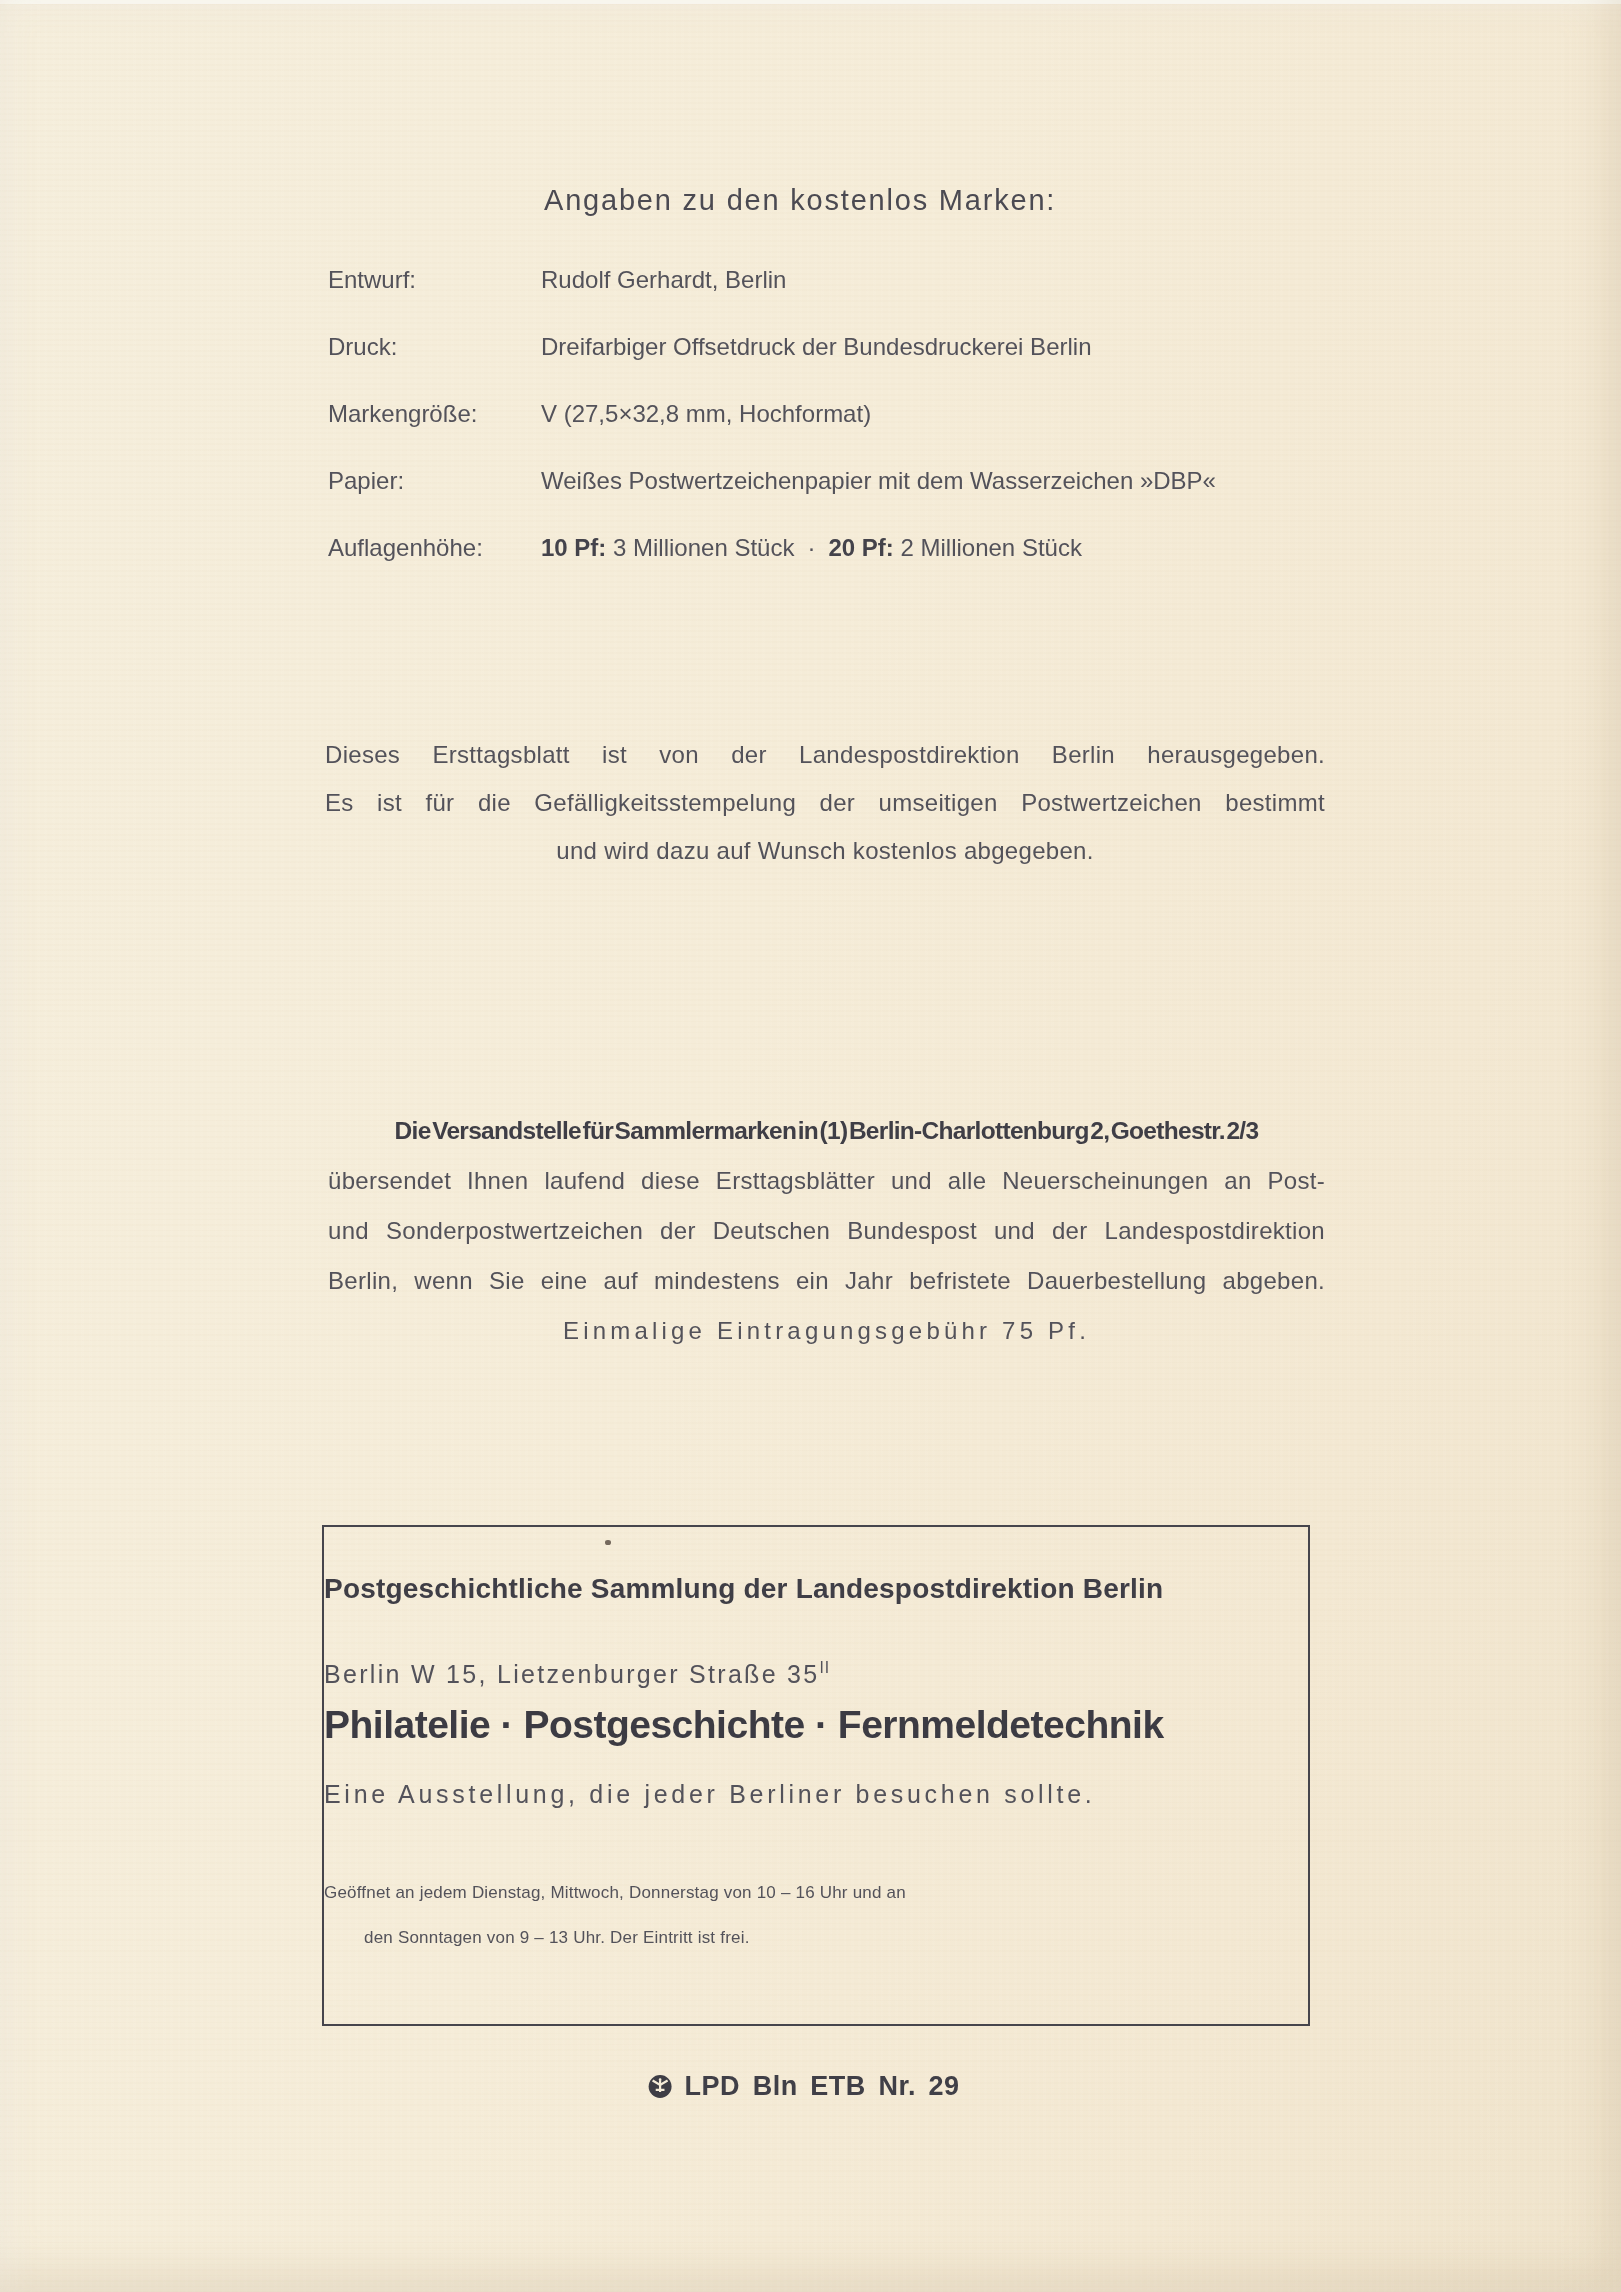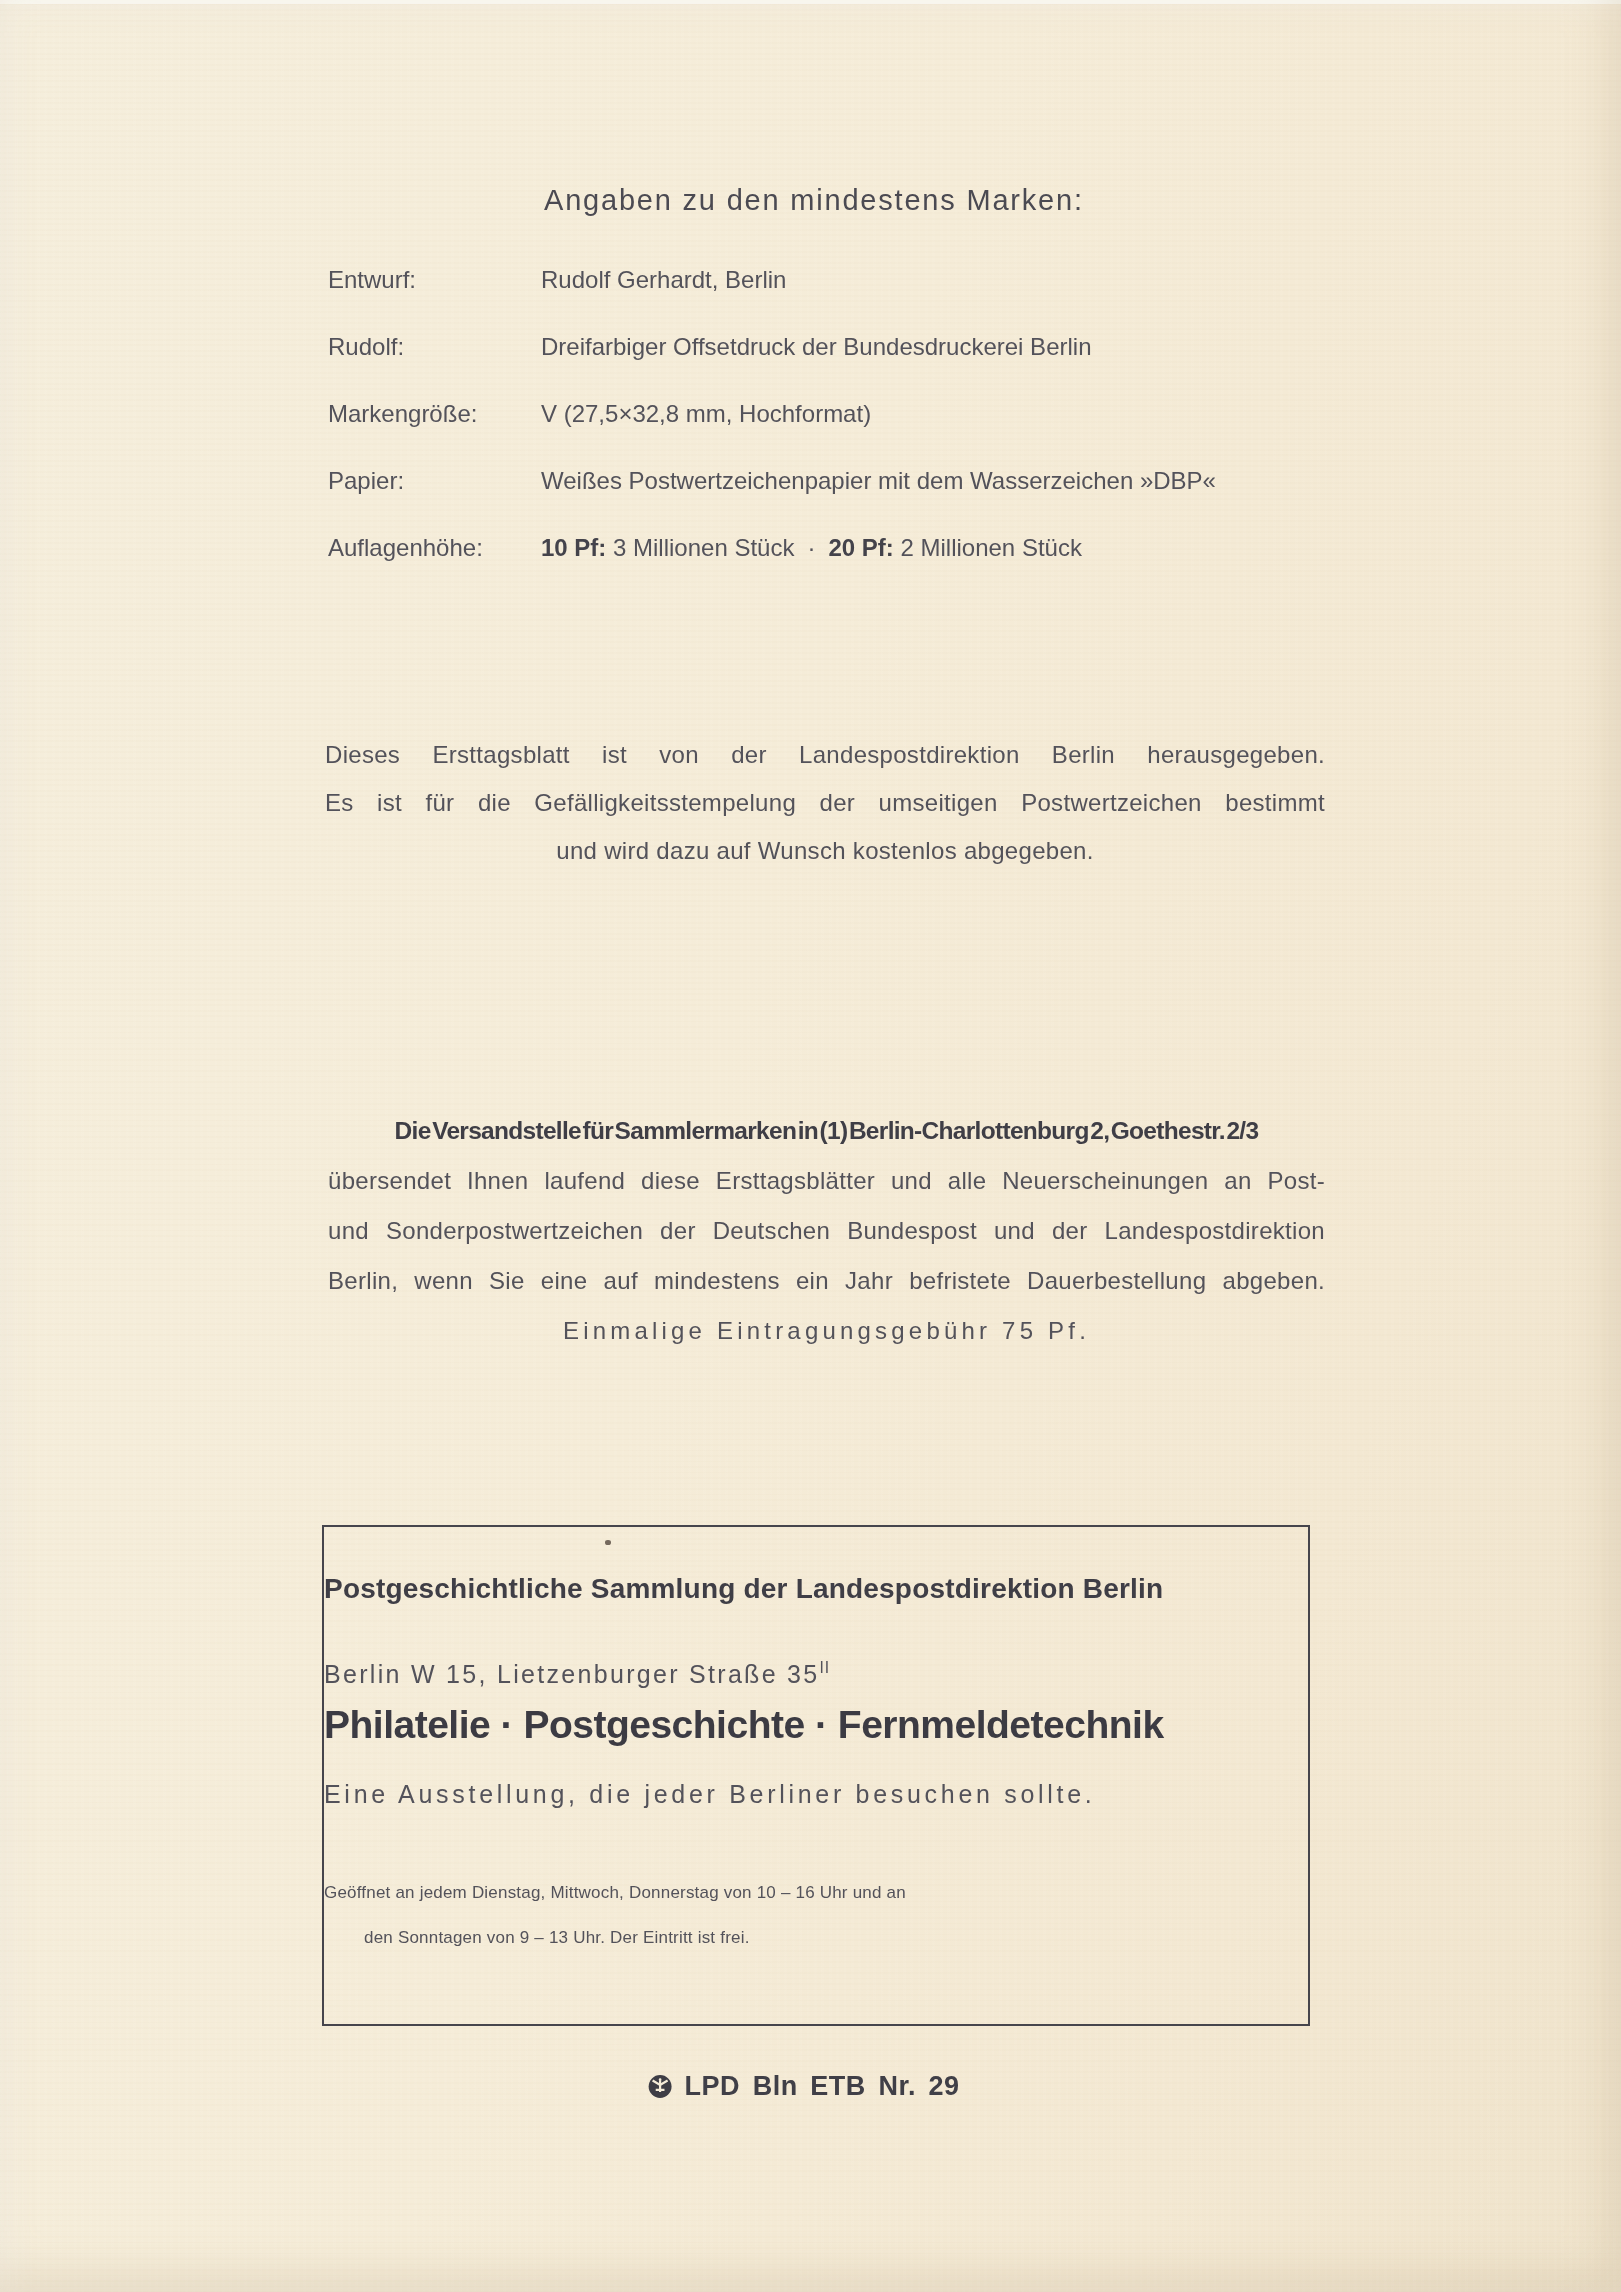--- a/index.html
+++ b/index.html
@@ -59,29 +59,29 @@
 
   .speck{position:absolute;left:605px;top:1540px;width:5.5px;height:4.6px;border-radius:50%;
     background:#5e5248;opacity:.85;}
 </style>
 </head>
 <body>
 
 <div class="page">
   <div class="top-edge"></div>
 
-  <div class="title">Angaben zu den mindestens Marken:</div>
+  <div class="title">Angaben zu den kostenlos Marken:</div>
 
   <div class="specs">
     <div class="spec-row">
       <span class="spec-label">Entwurf:</span>
       <span class="spec-value">Rudolf Gerhardt, Berlin</span>
     </div>
     <div class="spec-row">
-      <span class="spec-label">Rudolf:</span>
+      <span class="spec-label">Druck:</span>
       <span class="spec-value">Dreifarbiger Offsetdruck der Bundesdruckerei Berlin</span>
     </div>
     <div class="spec-row">
       <span class="spec-label">Markengröße:</span>
       <span class="spec-value">V (27,5×32,8 mm, Hochformat)</span>
     </div>
     <div class="spec-row">
       <span class="spec-label">Papier:</span>
       <span class="spec-value">Weißes Postwertzeichenpapier mit dem Wasserzeichen »DBP«</span>
     </div>

